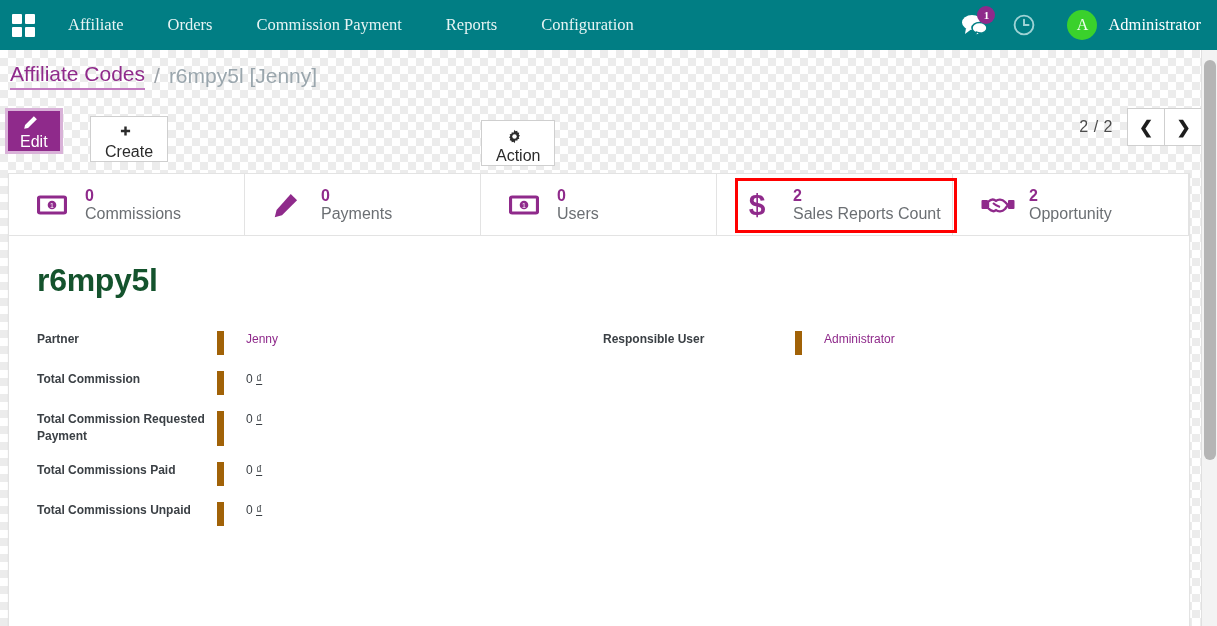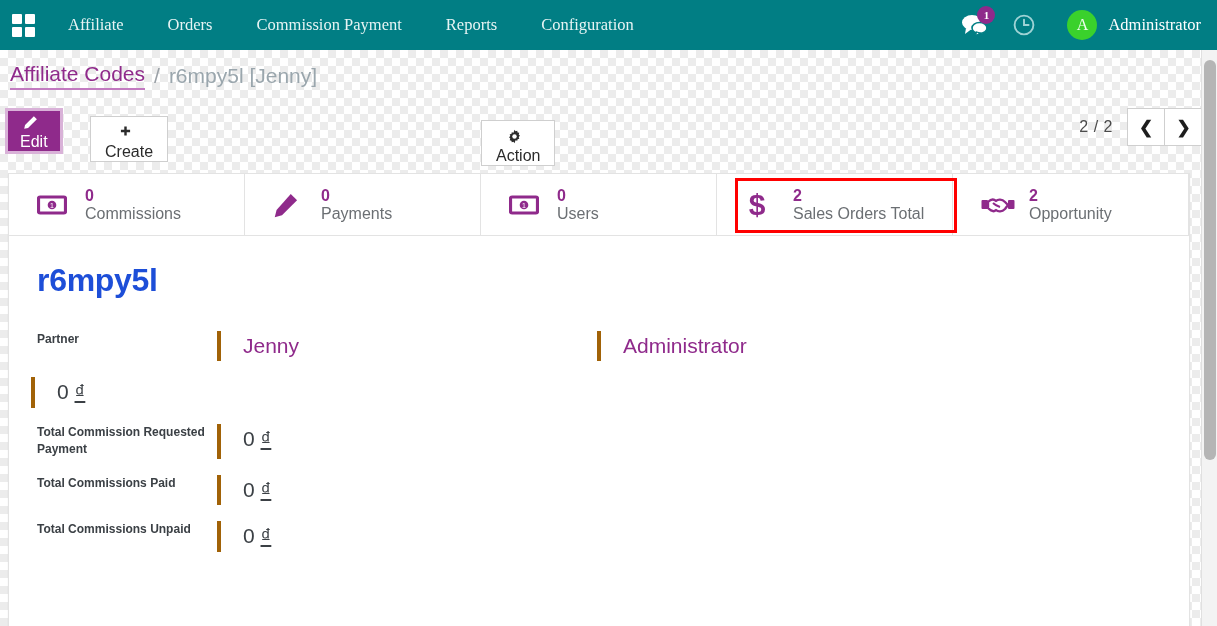--- a/index.html
+++ b/index.html
@@ -197,43 +197,43 @@
     width: 222px; height: 55px;
     border: 3px solid #ff0000;
     pointer-events: none;
     z-index: 15;
   }
 
   
   .form-body { padding: 26px 0 0 22px; }
   .rec-title {
     font-size: 32px; font-weight: bold;
-    color: #1d4ed8;
+    color: #14532d;
     margin: 0 0 32px 6px;
     letter-spacing: -0.3px;
   }
   .cols { display: flex; }
   .col { width: 566px; }
   .fld { display: flex; margin-bottom: 16px; }
   .fld-lbl {
     width: 186px;
     flex: 0 0 186px;
     font-size: 12px;
     color: #3b4045;
     font-weight: bold;
     line-height: 1.45;
     padding-right: 12px;
     padding-left: 6px;
   }
   .fld-val {
     flex: 1;
-    font-size: 21px;
+    font-size: 12px;
     color: #3b4045;
     line-height: 1.45;
-    border-left: 4px solid #a16207;
+    border-left: 7px solid #a16207;
     padding-left: 22px;
     min-height: 24px;
   }
   .fld-val.link { color: #8f2a8b; cursor: pointer; }
   .fld-val .cur { text-decoration: underline; }
   .col-right .fld-lbl { width: 198px; flex: 0 0 198px; }
 
   
   .scrollbar {
     position: absolute;
@@ -393,21 +393,21 @@
     </div>
 
     <div class="stat">
       <span class="stat-ico">
         <svg width="24" height="30" viewBox="0 0 24 30">
           <text x="12" y="25" font-size="30" font-weight="bold" fill="#8f2a8b" text-anchor="middle" font-family="Liberation Sans, sans-serif">$</text>
         </svg>
       </span>
       <span class="stat-txt">
         <span class="stat-val">2</span><br>
-        <span class="stat-lbl">Sales Orders Total</span>
+        <span class="stat-lbl">Sales Reports Count</span>
       </span>
     </div>
 
     <div class="stat">
       <span class="stat-ico">
         <svg width="34" height="22" viewBox="0 0 34 22">
           <rect x="0.5" y="6" width="6.5" height="9" rx="1" fill="#8f2a8b"></rect>
           <rect x="27" y="6" width="6.5" height="9" rx="1" fill="#8f2a8b"></rect>
           <path d="M7 8 C10 5 13 5 15 7 C17 5 21 5 24 8 L27 11 L24 15 C21 18 17 18 15 16 C13 18 10 17 7 14 Z" fill="none" stroke="#8f2a8b" stroke-width="2.4" stroke-linejoin="round"></path>
           <path d="M12 9 C14 11 16 12 19 13" fill="none" stroke="#8f2a8b" stroke-width="2"></path>
@@ -429,20 +429,21 @@
     <div class="cols">
 
       <div class="col col-left">
 
         <div class="fld">
           <div class="fld-lbl">Partner</div>
           <div class="fld-val link">Jenny</div>
         </div>
 
         <div class="fld">
+          <div class="fld-lbl">Total Commission</div>
           <div class="fld-val">
             <span>0</span>
             <span class="cur">₫</span>
           </div>
         </div>
 
         <div class="fld">
           <div class="fld-lbl">Total Commission Requested Payment</div>
           <div class="fld-val">
             <span>0</span>
@@ -464,20 +465,21 @@
             <span>0</span>
             <span class="cur">₫</span>
           </div>
         </div>
 
       </div>
 
       <div class="col col-right">
 
         <div class="fld">
+          <div class="fld-lbl">Responsible User</div>
           <div class="fld-val link">Administrator</div>
         </div>
 
       </div>
 
     </div>
   </div>
 
 </div>
 

